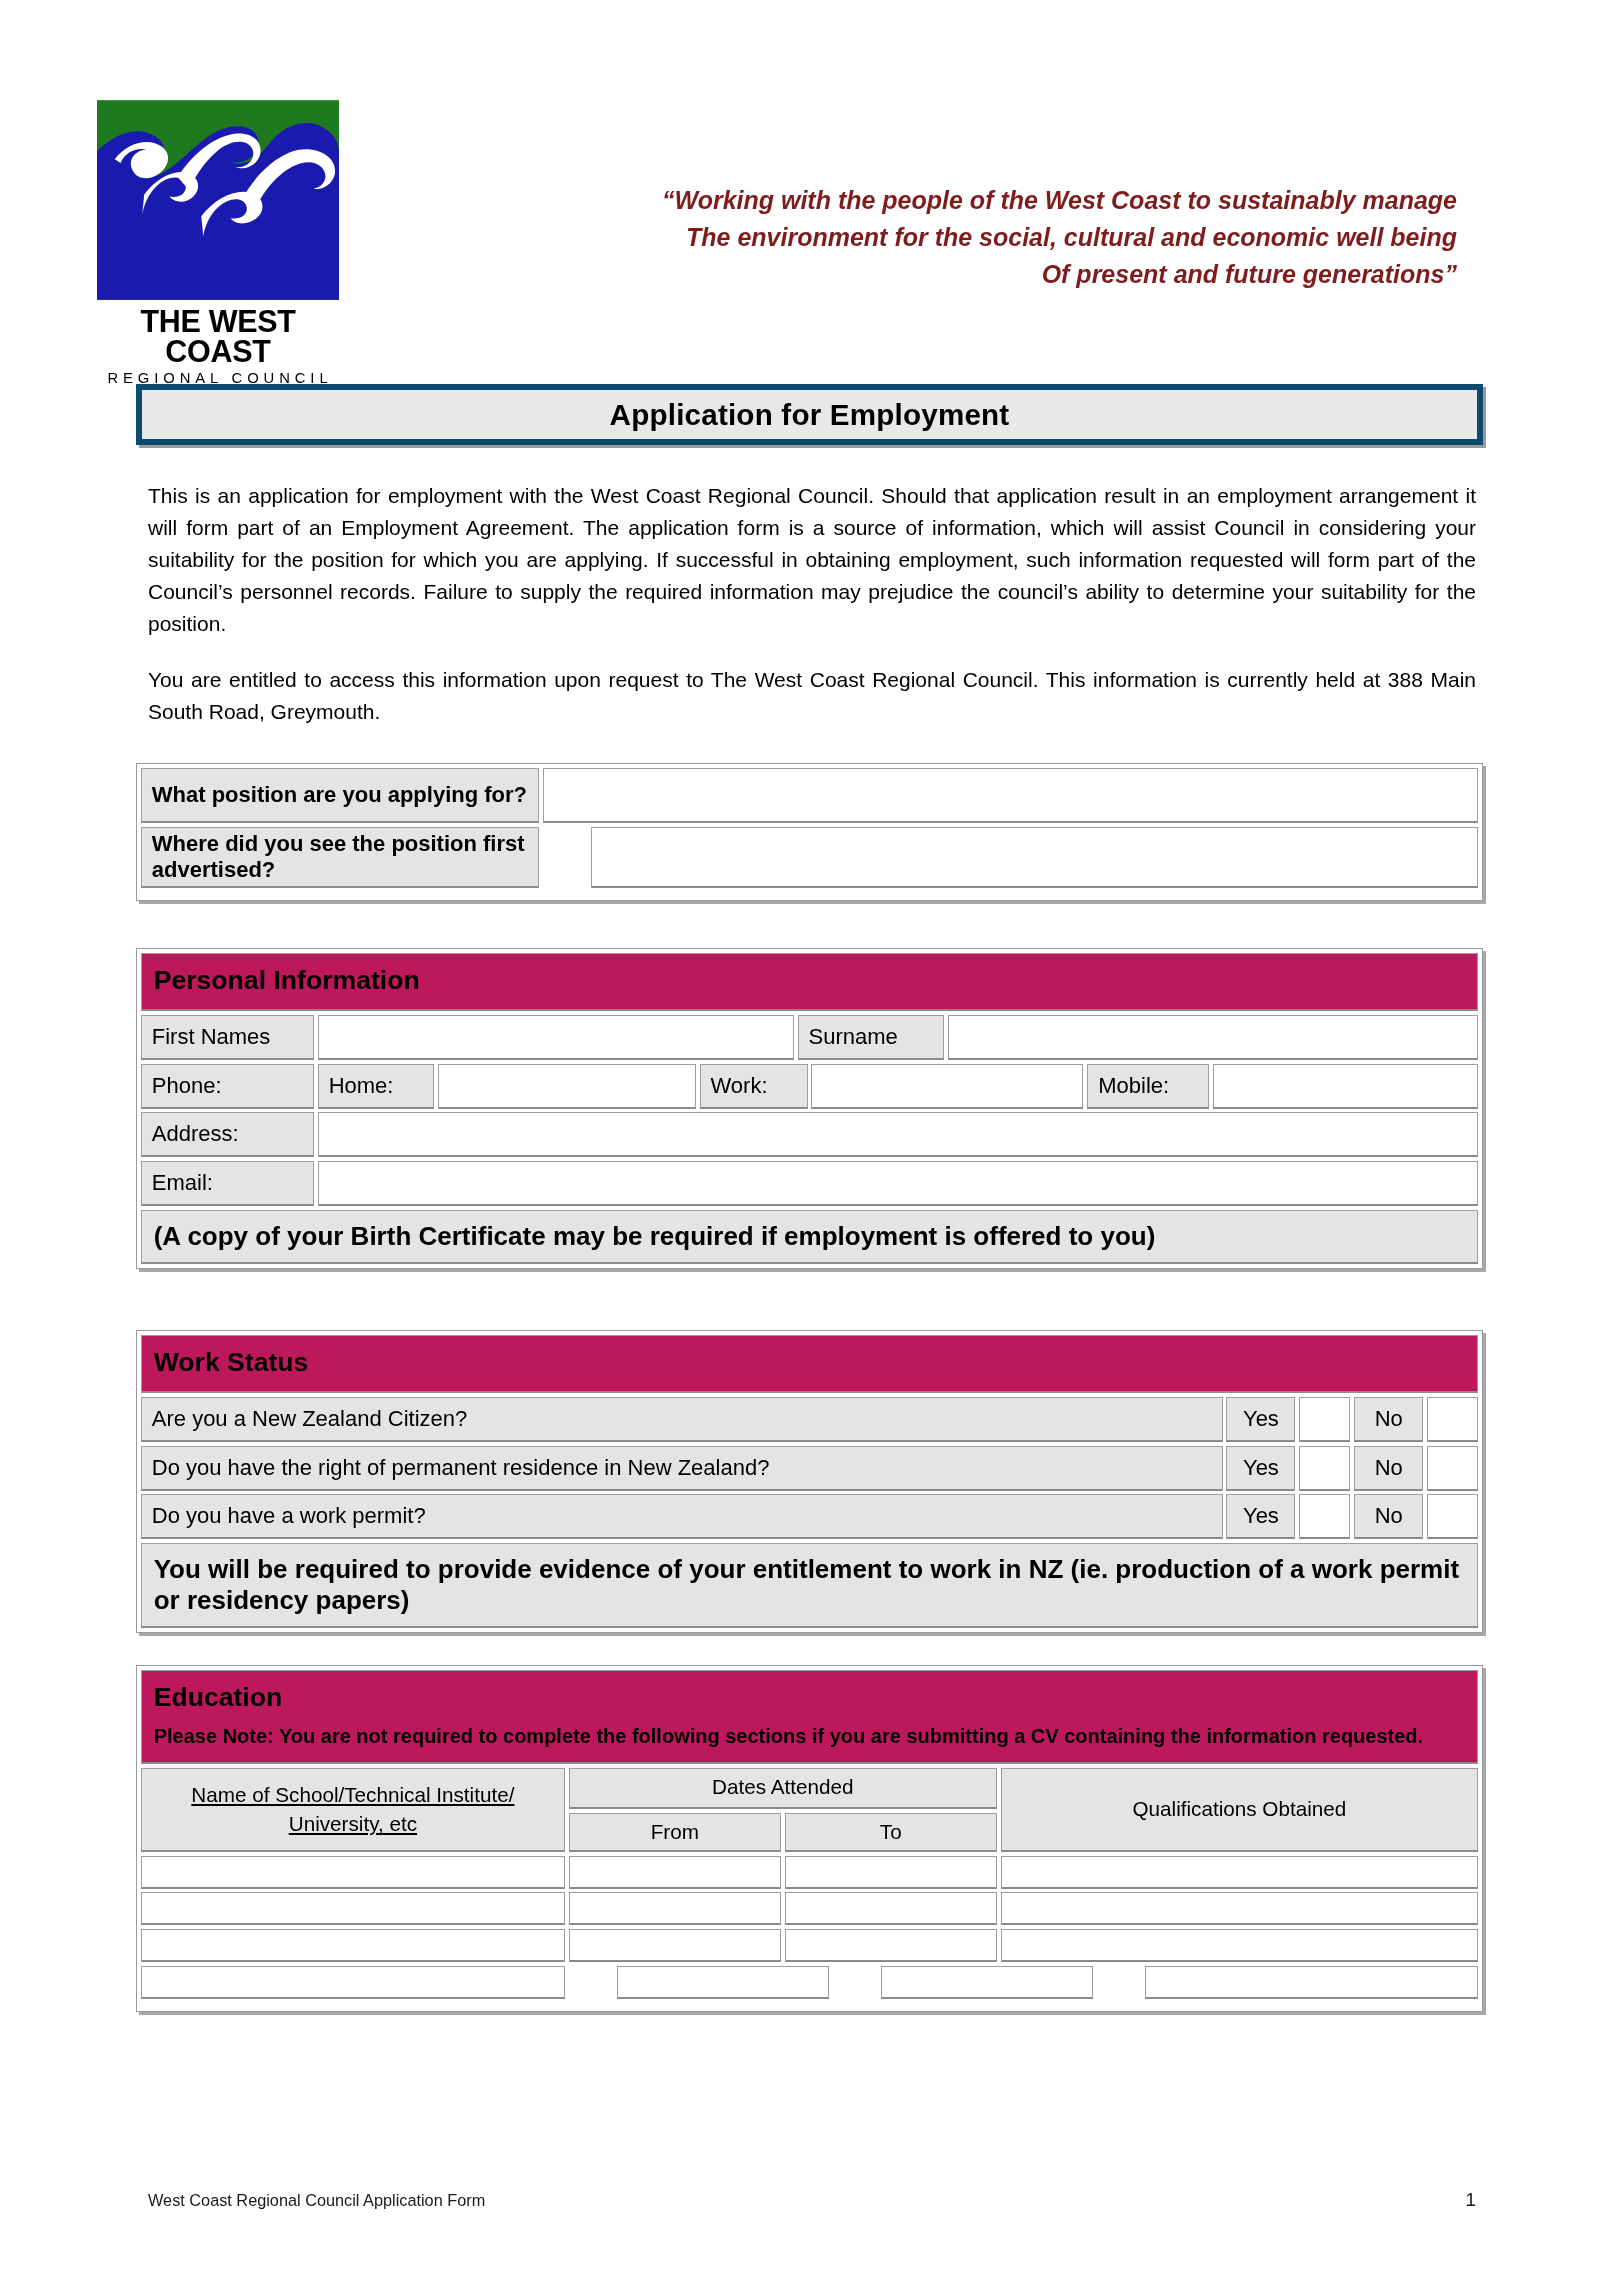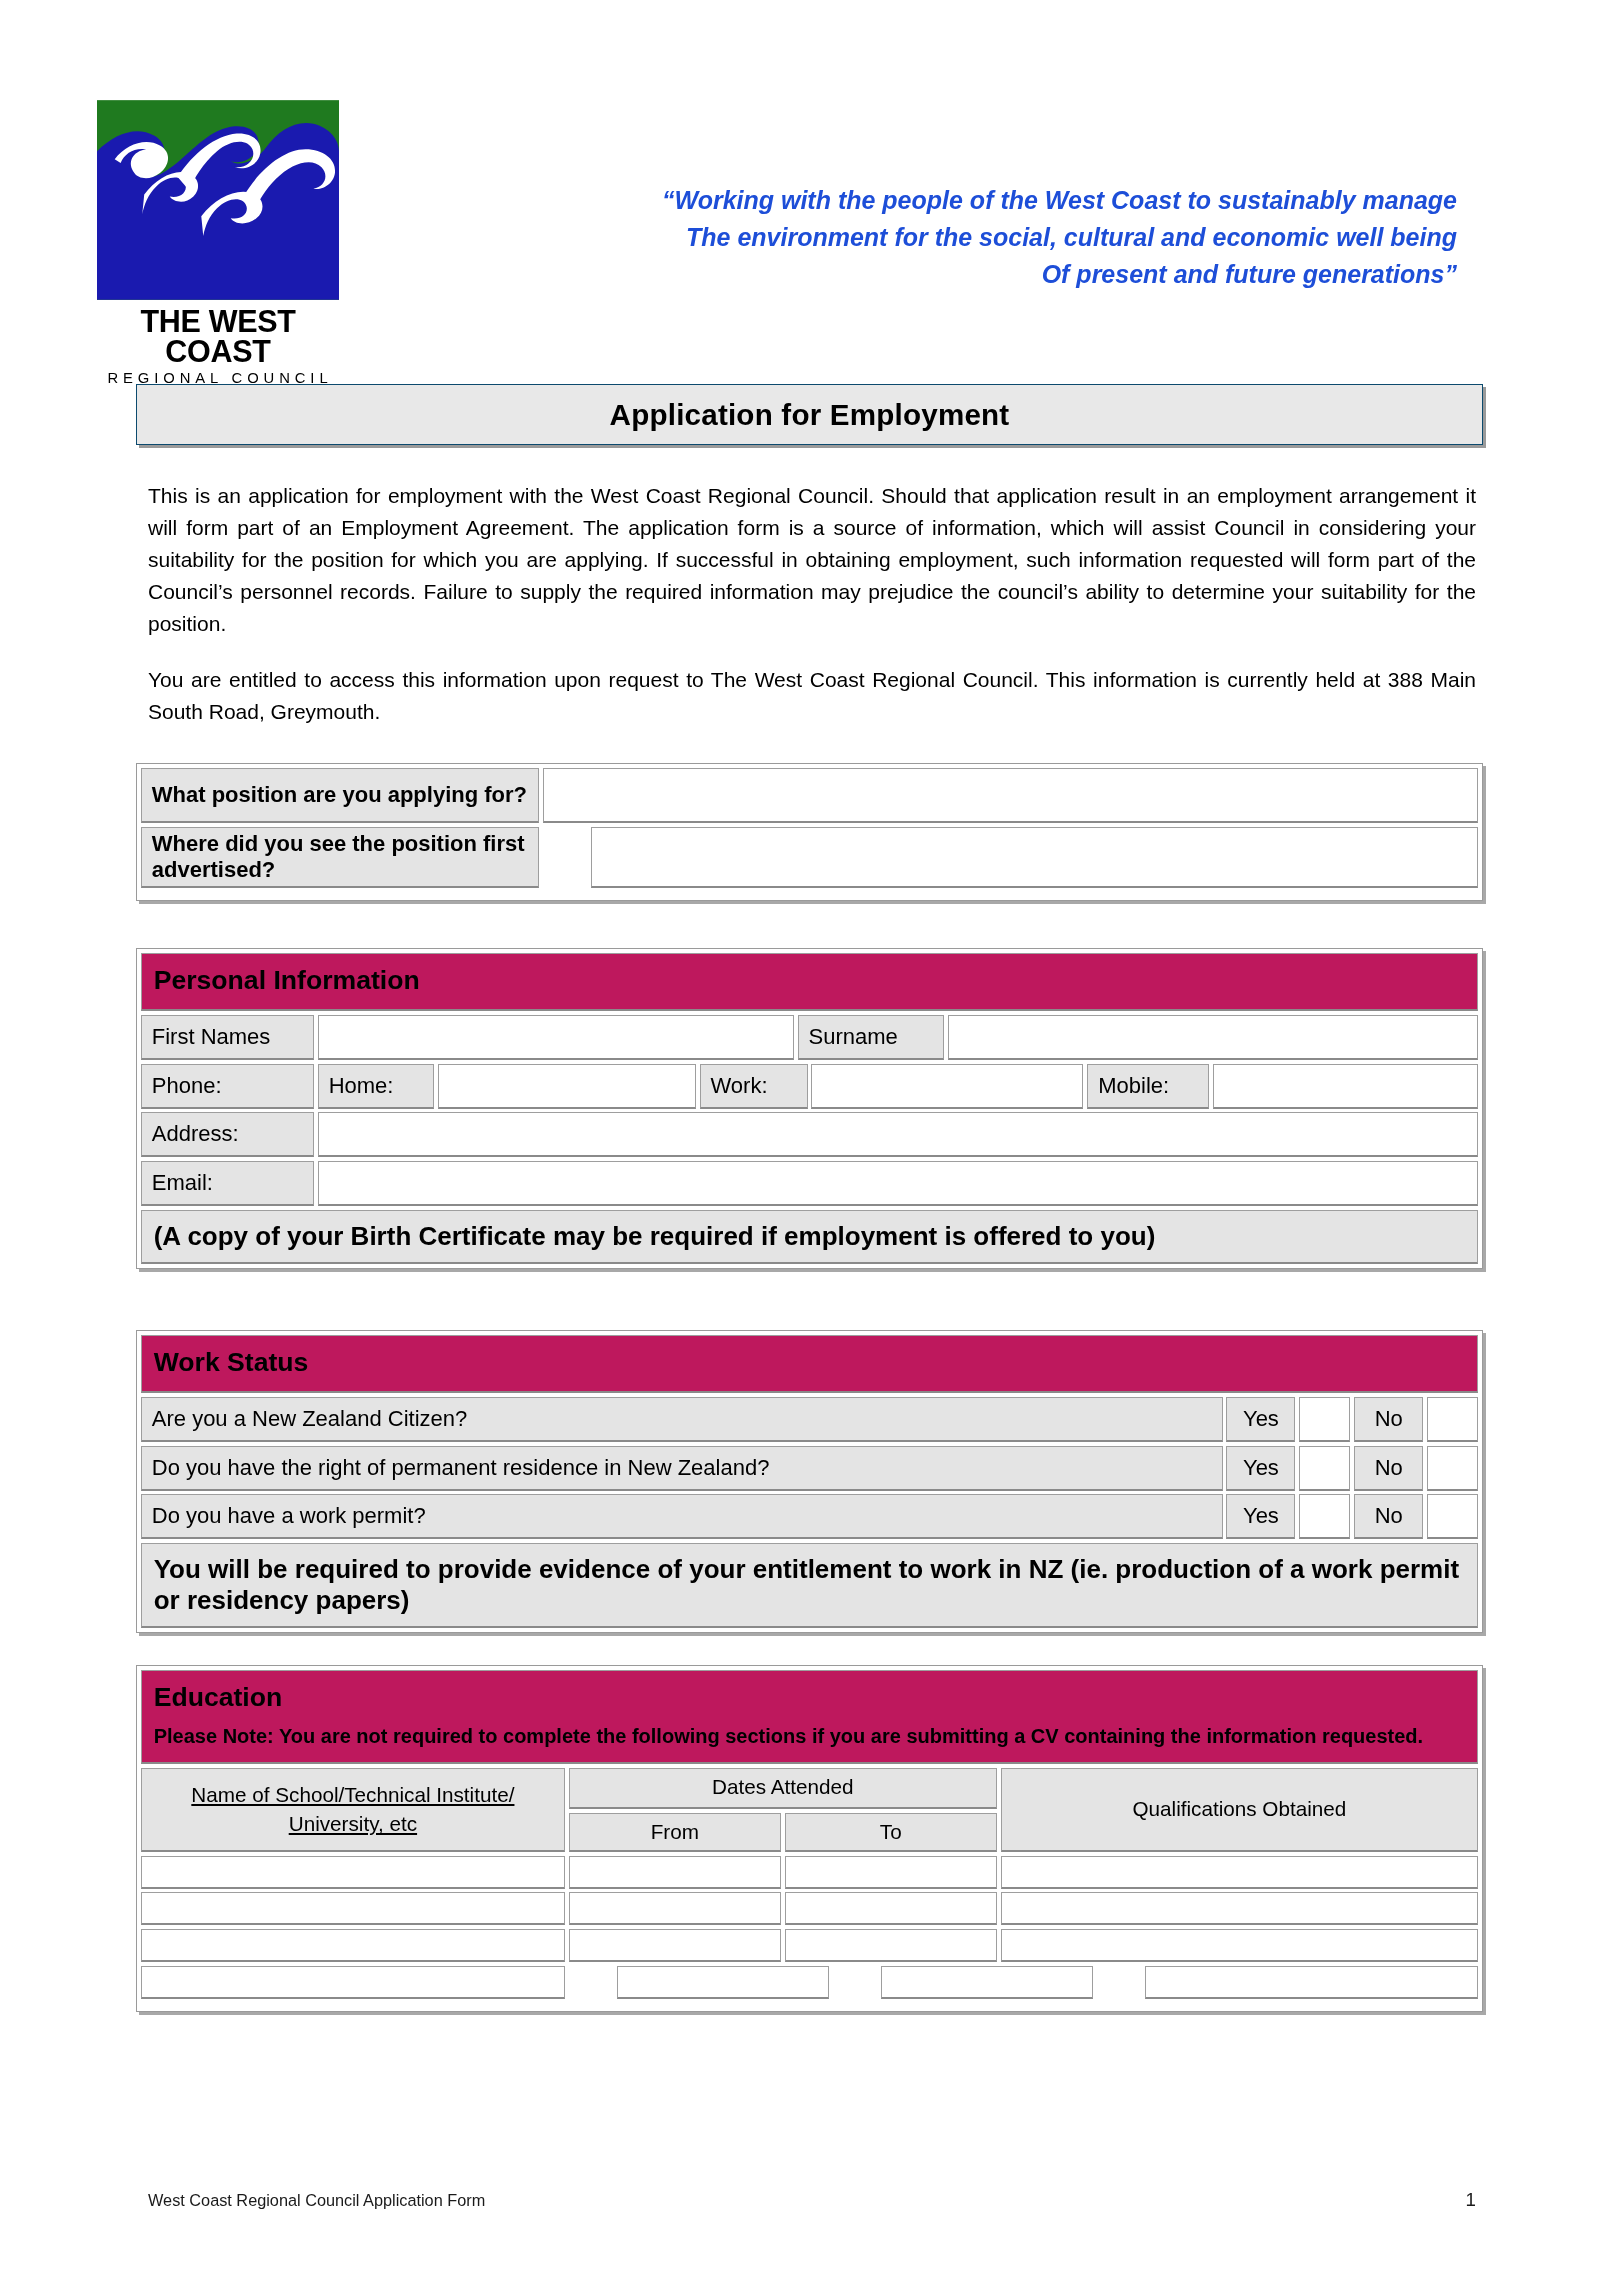--- a/index.html
+++ b/index.html
@@ -70,32 +70,32 @@
     position: absolute;
     right: 161px;
     top: 182px;
     width: 906px;
     text-align: right;
     font-family: "Liberation Sans", sans-serif;
     font-weight: bold;
     font-style: italic;
     font-size: 25px;
     line-height: 37px;
-    color: #1d4ed8;
+    color: #7f1d1d;
   }
 
   
   .title-bar {
     position: absolute;
     left: 136px;
     top: 384px;
     width: 1347px;
     height: 61px;
     background: #e8e8e8;
-    border: 1px solid #0c4a6e;
+    border: 6px solid #0c4a6e;
     box-sizing: border-box;
     display: flex;
     align-items: center;
     justify-content: center;
     box-shadow: 3px 3px 0 0 #9a9a9a;
   }
   .title-bar span {
     font-size: 29.6px;
     font-weight: bold;
     letter-spacing: 0.2px;

